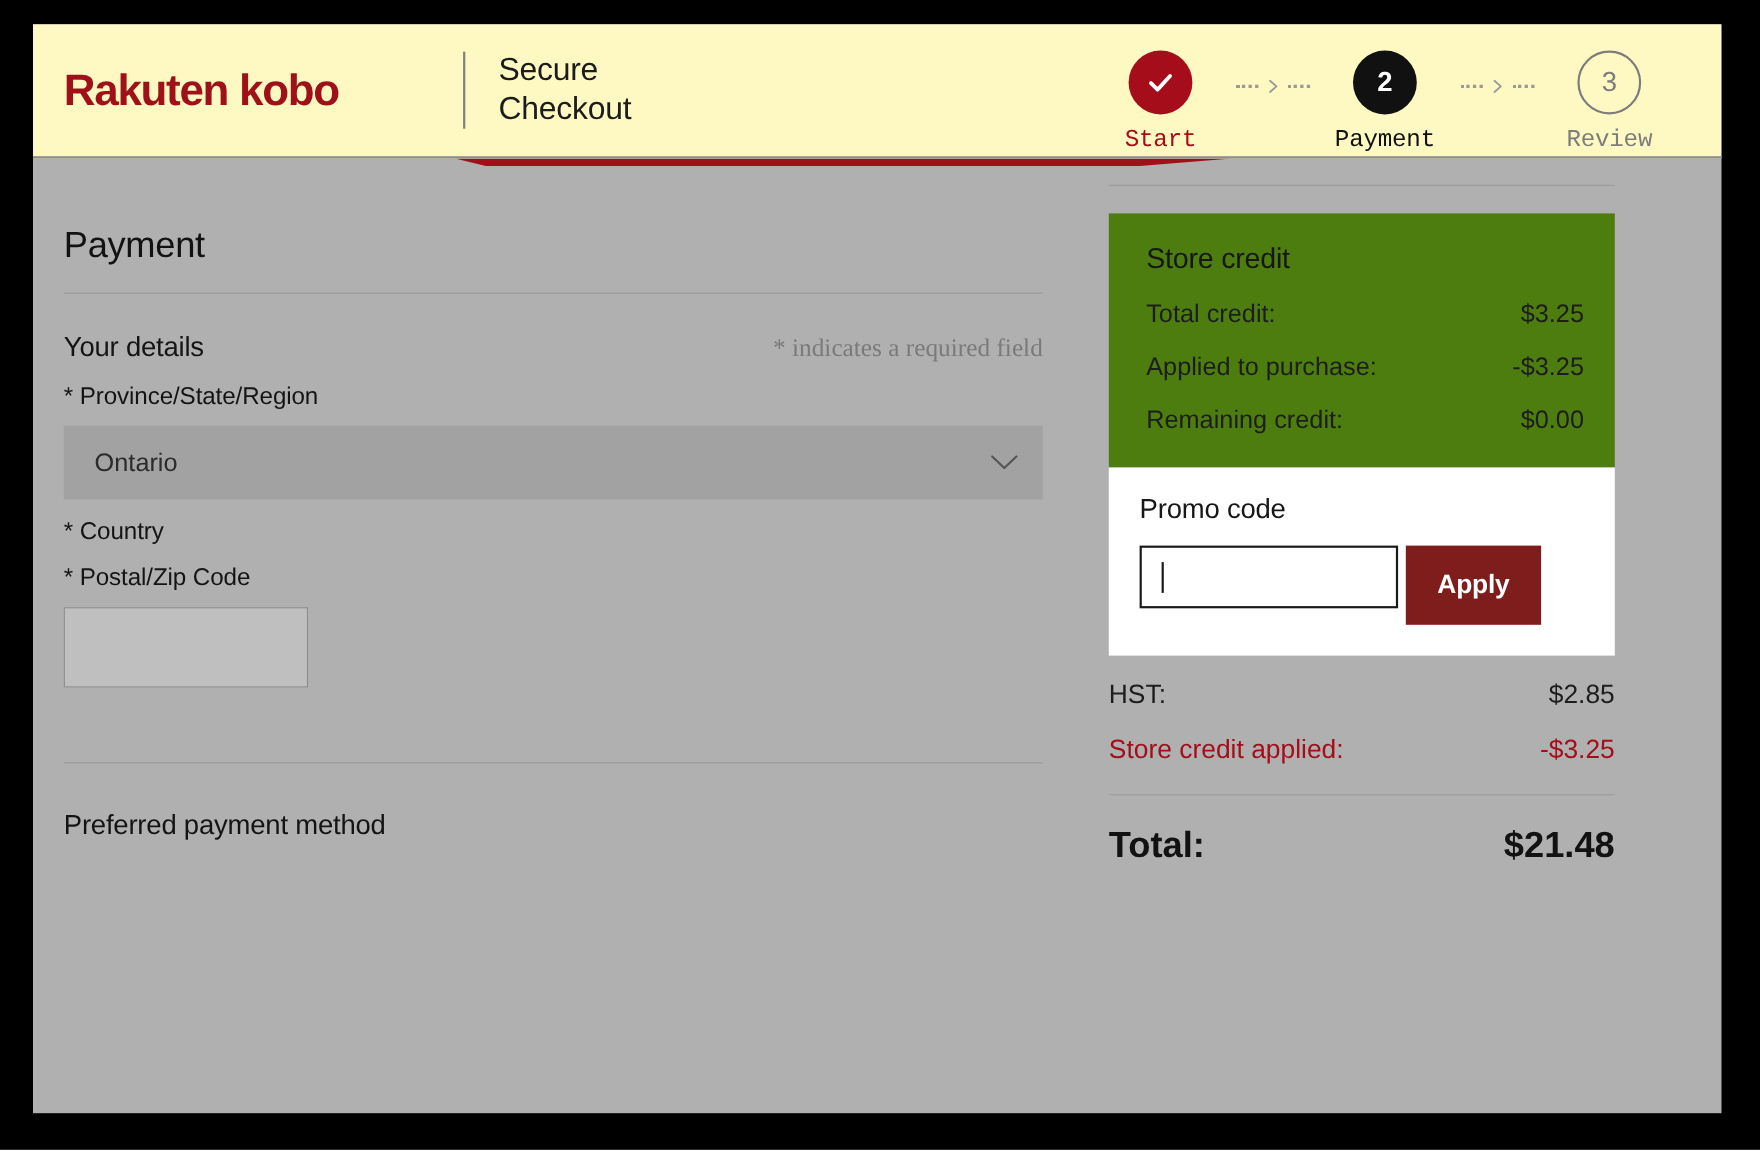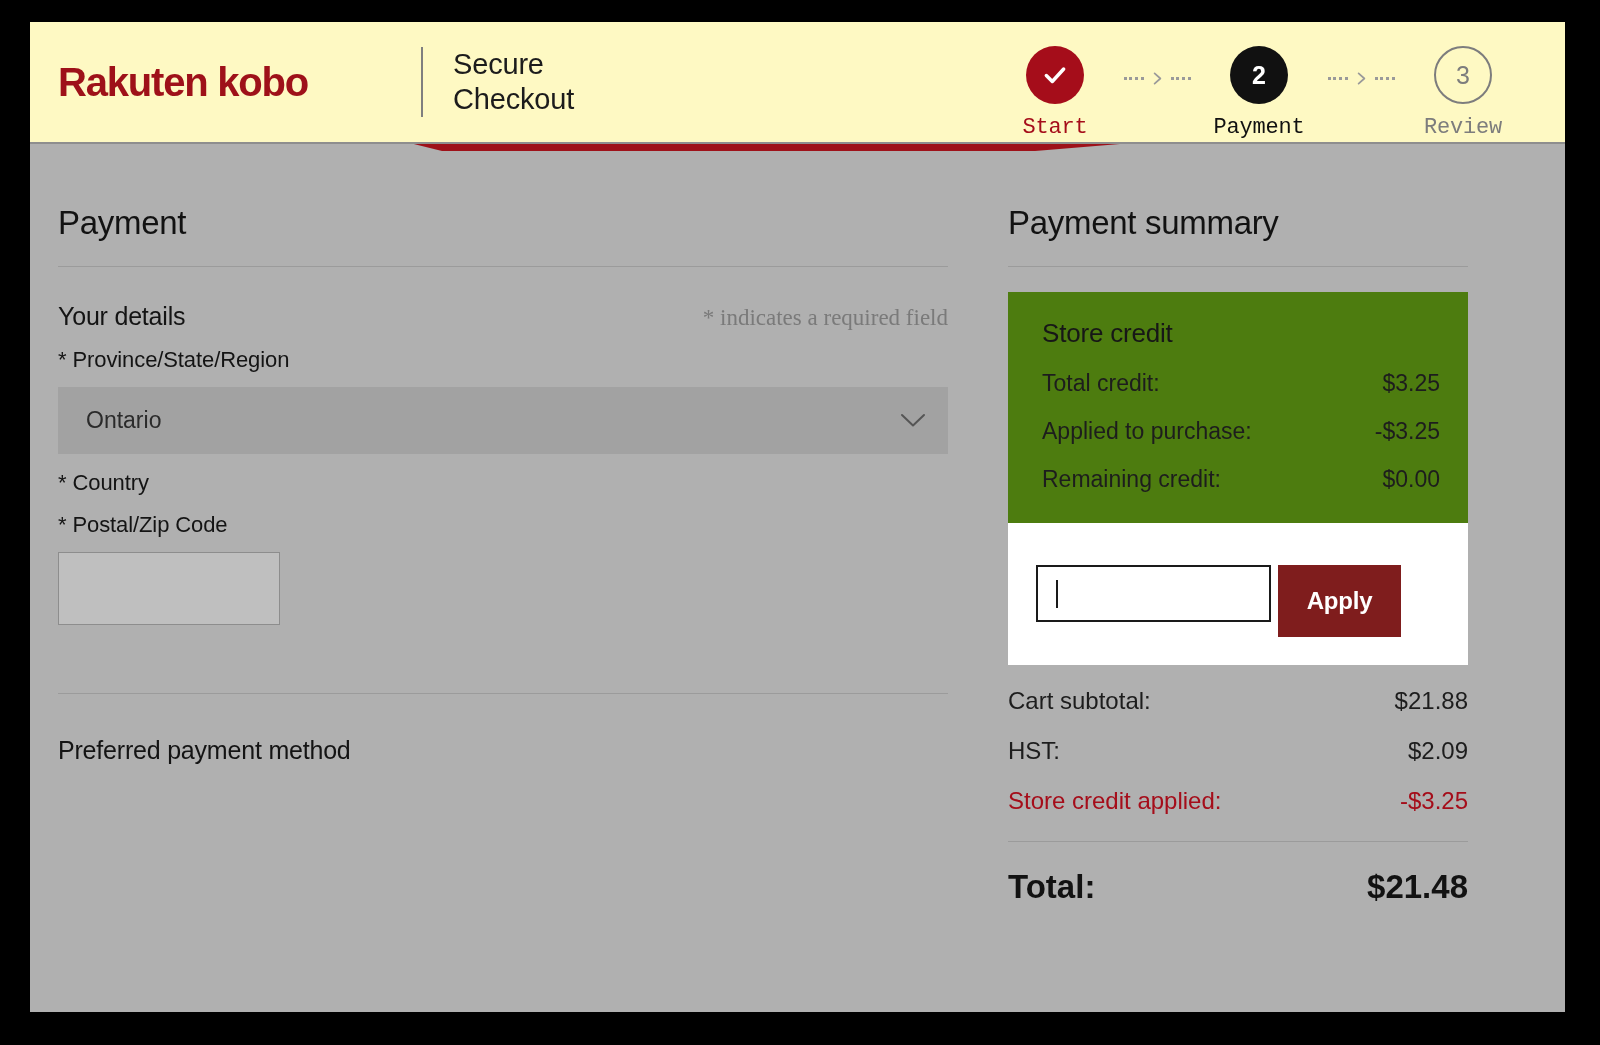--- a/index.html
+++ b/index.html
@@ -231,55 +231,51 @@
       <div class="field-label">* Country</div>
 
       <div class="field-label">* Postal/Zip Code</div>
       <input class="zip-input" type="text" placeholder="" style="">
 
       <div class="bottom-rule"></div>
       <div class="clipped-heading">Preferred payment method</div>
     </div>
 
     <div id="right-col">
-      <h1 class="section-title">Payment summary</h1>
       <div class="title-rule"></div>
 
       <div class="summary-box">
         <div class="sb-title">Store credit</div>
         <div class="sb-row">
           <span>Total credit:</span>
           <span>$3.25</span>
         </div>
         <div class="sb-row">
           <span>Applied to purchase:</span>
           <span>-$3.25</span>
         </div>
         <div class="sb-row">
           <span>Remaining credit:</span>
           <span>$0.00</span>
         </div>
       </div>
 
       <div class="promo-box">
+        <div class="promo-title">Promo code</div>
         <div class="promo-controls">
           <div class="promo-input">
             <div class="caret"></div>
           </div>
           <div class="apply-btn">Apply</div>
         </div>
       </div>
 
       <div class="tot-row">
-        <span>Cart subtotal:</span>
-        <span>$21.88</span>
-      </div>
-      <div class="tot-row">
         <span>HST:</span>
-        <span>$2.09</span>
+        <span>$2.85</span>
       </div>
       <div class="tot-row credit">
         <span>Store credit applied:</span>
         <span>-$3.25</span>
       </div>
 
       <div class="tot-rule"></div>
       <div class="grand-row">
         <span>Total:</span>
         <span>$21.48</span>

